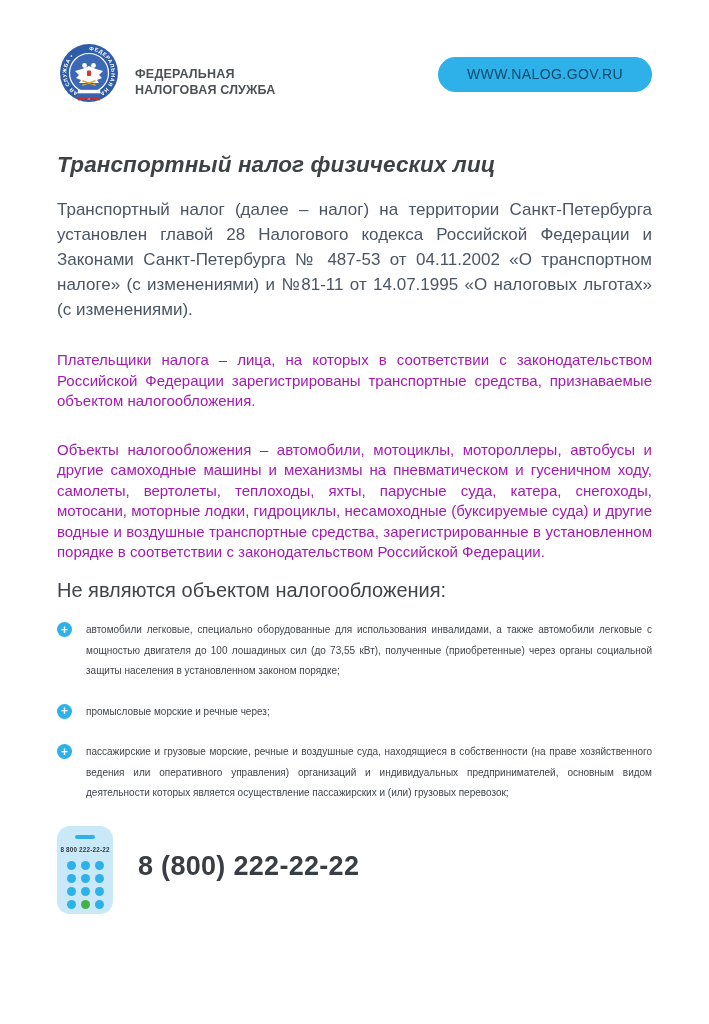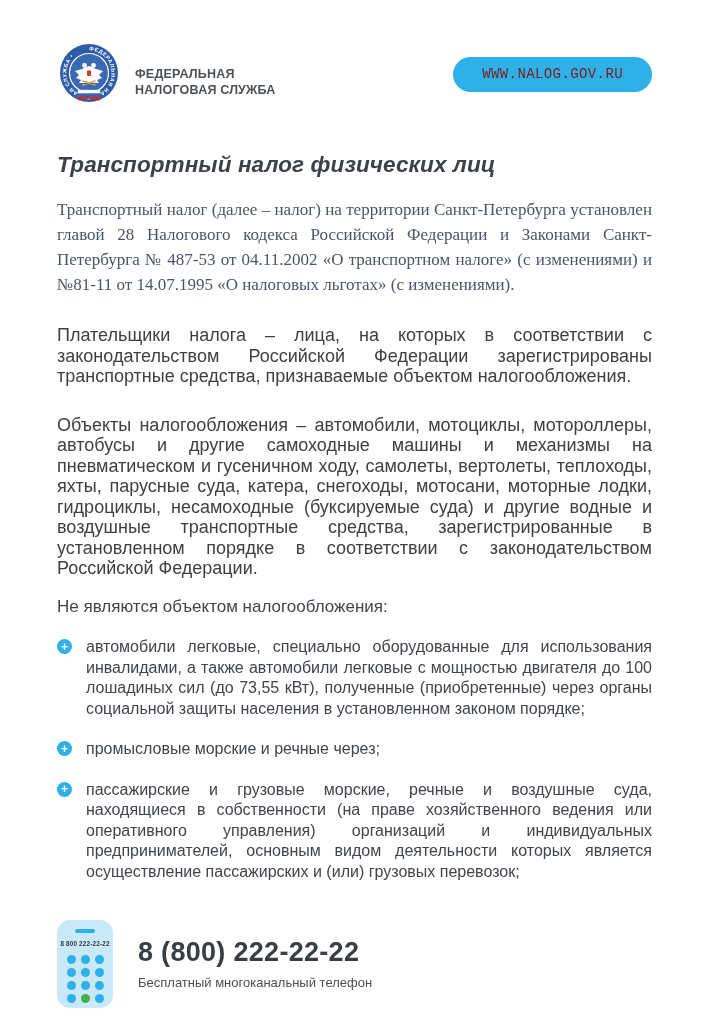--- a/index.html
+++ b/index.html
@@ -9,52 +9,52 @@
     -webkit-font-smoothing:antialiased;
   }
   .page{width:709px;height:1024px;position:relative;box-sizing:border-box;}
 
   
   .header{margin:42px 57px 0;display:flex;align-items:center;}
   .logo-group{display:flex;align-items:center;gap:14px;}
   .emblem{width:64px;height:64px;flex:0 0 64px;}
   .org-name{font-size:12.5px;font-weight:700;color:#4c5156;line-height:1.32;letter-spacing:.2px;margin-top:16px;}
   .site-pill{
-    margin-left:auto;background:#2eb0e8;color:#7f1d1d;border:none;border-radius:17.5px;
+    margin-left:auto;background:#2eb0e8;color:#0c4a6e;border:none;border-radius:17.5px;
     height:35px;padding:0 29px;font-size:14px;letter-spacing:.4px;
     display:flex;align-items:center;cursor:pointer;
-    font-family:Liberation Mono, monospace;
+    font-family:Liberation Sans, sans-serif;
   }
 
   
   .main{padding:0 57px;}
   .title{margin:46px 0 0;font-size:22.5px;font-weight:700;color:#3d4247;letter-spacing:.1px;font-style:italic;}
   .intro{
     margin-top:19px;font-size:17px;line-height:25px;color:#4a5565;
-    text-align:justify;text-align-last:left;font-family:Liberation Serif, serif;
+    text-align:justify;text-align-last:left;
   }
   .para{
-    margin-top:28px;font-size:18px;line-height:20.5px;color:#404040;
+    margin-top:28px;font-size:15px;line-height:20.5px;color:#a21caf;
     text-align:justify;text-align-last:left;
   }
-  .list-heading{margin-top:17px;font-size:17px;line-height:20.5px;color:#40454b;}
+  .list-heading{margin-top:17px;font-size:20px;line-height:20.5px;color:#40454b;}
   .bullets{margin:0;padding:0;list-style:none;}
   .bullet{display:flex;gap:14px;margin-top:20px;}
   .bullet-icon{
     flex:0 0 15px;width:15px;height:15px;border-radius:50%;
     background:#2eb0e8;color:#fff;display:flex;align-items:center;justify-content:center;
     font-size:12px;font-weight:700;line-height:1;margin-top:2px;user-select:none;
   }
   .bullet-text{
-    flex:1;font-size:16px;line-height:20.5px;color:#40454b;
+    flex:1;font-size:10px;line-height:20.5px;color:#40454b;
     text-align:justify;text-align-last:left;
   }
 
   
-  .footer{margin:38px 57px 0;display:flex;align-items:center;gap:25px;}
+  .footer{margin:22px 57px 0;display:flex;align-items:center;gap:25px;}
   .phone-icon{
     width:56px;height:88px;background:#c9e9f9;border-radius:13px;
     display:flex;flex-direction:column;align-items:center;flex:0 0 56px;
   }
   .speaker{width:20px;height:4px;border-radius:2px;background:#2eb0e8;margin-top:9px;}
   .phone-mini-label{
     font-size:6.3px;font-weight:700;color:#2e3840;margin-top:7px;
     letter-spacing:.2px;white-space:nowrap;
   }
   .keypad{display:grid;grid-template-columns:repeat(3,9px);gap:4px 5px;margin-top:8px;}
@@ -146,18 +146,17 @@
         <span class="dot"></span>
         <span class="dot"></span>
         <span class="dot"></span>
         <span class="dot green"></span>
         <span class="dot"></span>
       </div>
     </div>
     <div>
       <div class="phone-number">8 (800) 222-22-22</div>
       <div class="phone-caption">
-        <div>Бесплатный многоканальный телефон</div>
       </div>
     </div>
   </div>
 
 </div>
 
 </body></html>

